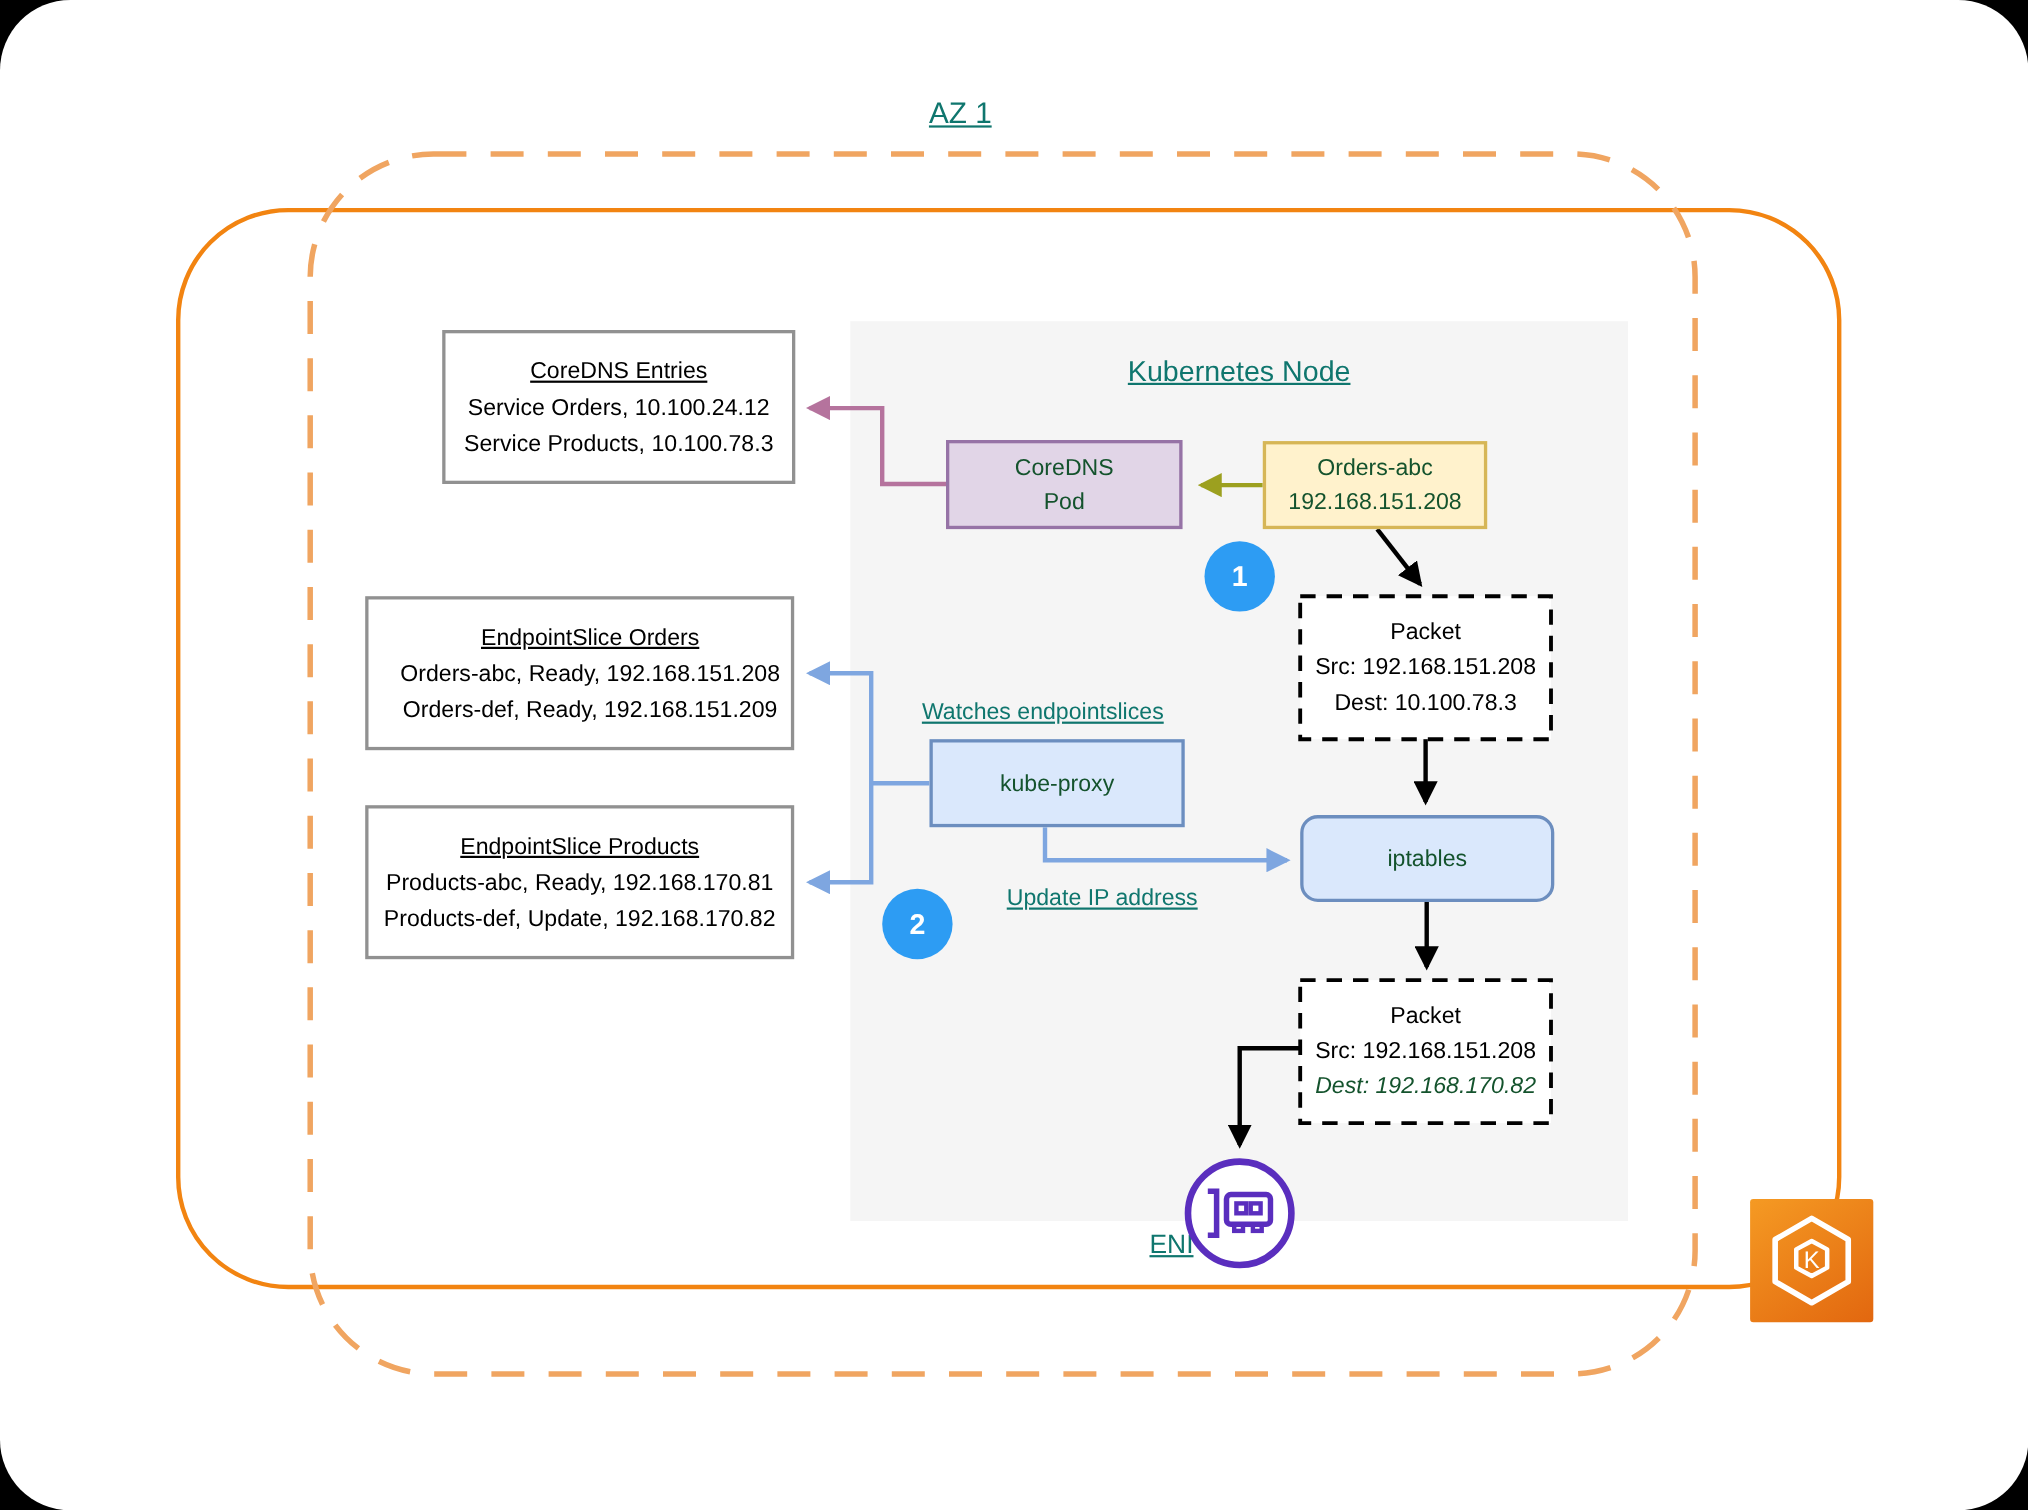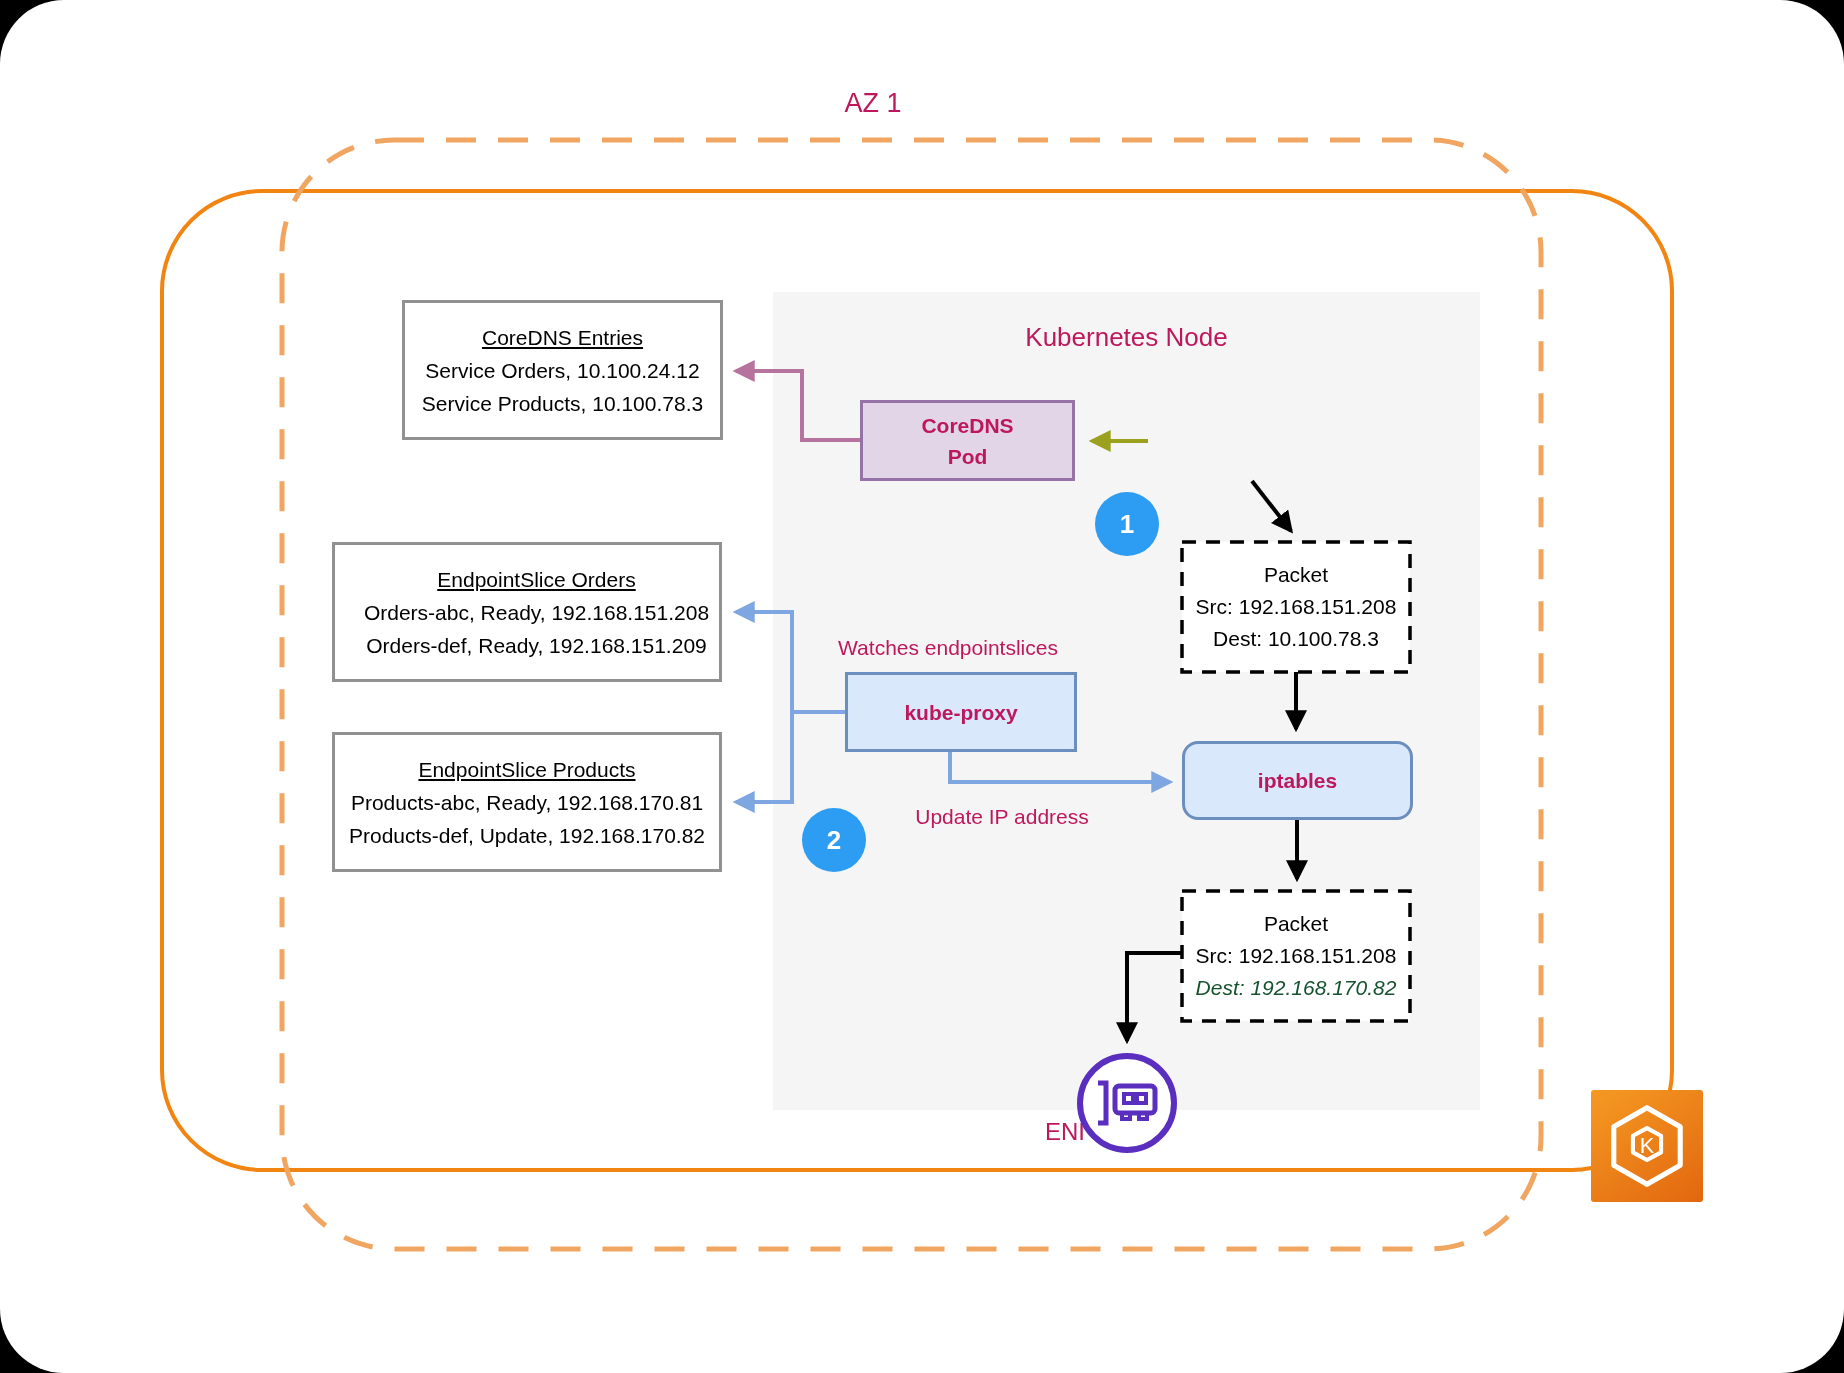--- a/index.html
+++ b/index.html
@@ -2,34 +2,34 @@
 <html><head>
 <meta charset="utf-8">
 <style>
   * { box-sizing: border-box; margin: 0; padding: 0; }
   body { background: #000; font-family: "Liberation Sans", sans-serif; }
   .stage { position: relative; width: 1844px; height: 1373px; background: #000; }
   .sheet { position: absolute; inset: 0; background: #fff; border-radius: 64px; overflow: hidden; }
   .panel { position: absolute; left: 773px; top: 292px; width: 707px; height: 818px; background: #F5F5F5; }
   svg.overlay { position: absolute; left: 0; top: 0; width: 1844px; height: 1373px; }
 
-  .label { position: absolute; color: #be185d; text-align: center; }
+  .label { position: absolute; color: #0f766e; text-align: center; text-decoration: underline; }
   .lbl-az { left: 773px; top: 88px; width: 200px; font-size: 27px; }
   .lbl-node { left: 773px; top: 322px; width: 707px; font-size: 26px; }
   .lbl-watches { left: 790px; top: 636px; width: 300px; font-size: 21px; padding-left: 16px; }
   .lbl-update { left: 852px; top: 805px; width: 300px; font-size: 21px; }
   .lbl-eni { left: 995px; top: 1118px; width: 90px; font-size: 24px; text-align: right; }
 
   .info-box { position: absolute; background: #fff; border: 3px solid #919191;
     display: flex; flex-direction: column; justify-content: center; align-items: center;
     text-align: center; font-size: 21px; line-height: 33px; color: #000; }
   .info-title { text-decoration: underline; }
 
   .node-box { position: absolute; display: flex; flex-direction: column; justify-content: center;
-    align-items: center; text-align: center; font-size: 21px; line-height: 31px; color: #be185d; font-weight: bold; }
+    align-items: center; text-align: center; font-size: 21px; line-height: 31px; color: #14532d; }
   .purple { background: #E1D5E7; border: 3px solid #9673A6; }
   .yellow { background: #FFF2CC; border: 3px solid #D6B656; }
   .blue   { background: #DAE8FC; border: 3px solid #6C8EBF; }
   .rounded { border-radius: 16px; }
 
   .packet-text { position: absolute; display: flex; flex-direction: column; justify-content: center;
     align-items: center; text-align: center; font-size: 21px; line-height: 32px; color: #000; }
   .green-italic { color: #14532d; font-style: italic; }
 
   .step { position: absolute; width: 64px; height: 64px; border-radius: 50%; background: #2D9CF3;
@@ -111,20 +111,24 @@
       <div class="info-title">EndpointSlice Products</div>
       <div>Products-abc, Ready, 192.168.170.81</div>
       <div>Products-def, Update, 192.168.170.82</div>
     </div>
 
     <div class="node-box purple" style="left:860px; top:400px; width:215px; height:81px;">
       <div>CoreDNS</div>
       <div>Pod</div>
     </div>
 
+    <div class="node-box yellow" style="left:1148px; top:401px; width:204px; height:80px;">
+      <div>Orders-abc</div>
+      <div>192.168.151.208</div>
+    </div>
 
     <div class="node-box blue rounded" style="left:1182px; top:741px; width:231px; height:79px;">
       <div>iptables</div>
     </div>
 
     <div class="node-box blue" style="left:845px; top:672px; width:232px; height:80px;">
       <div>kube-proxy</div>
     </div>
 
     <div class="packet-text" style="left:1182px; top:542px; width:228px; height:130px;">

